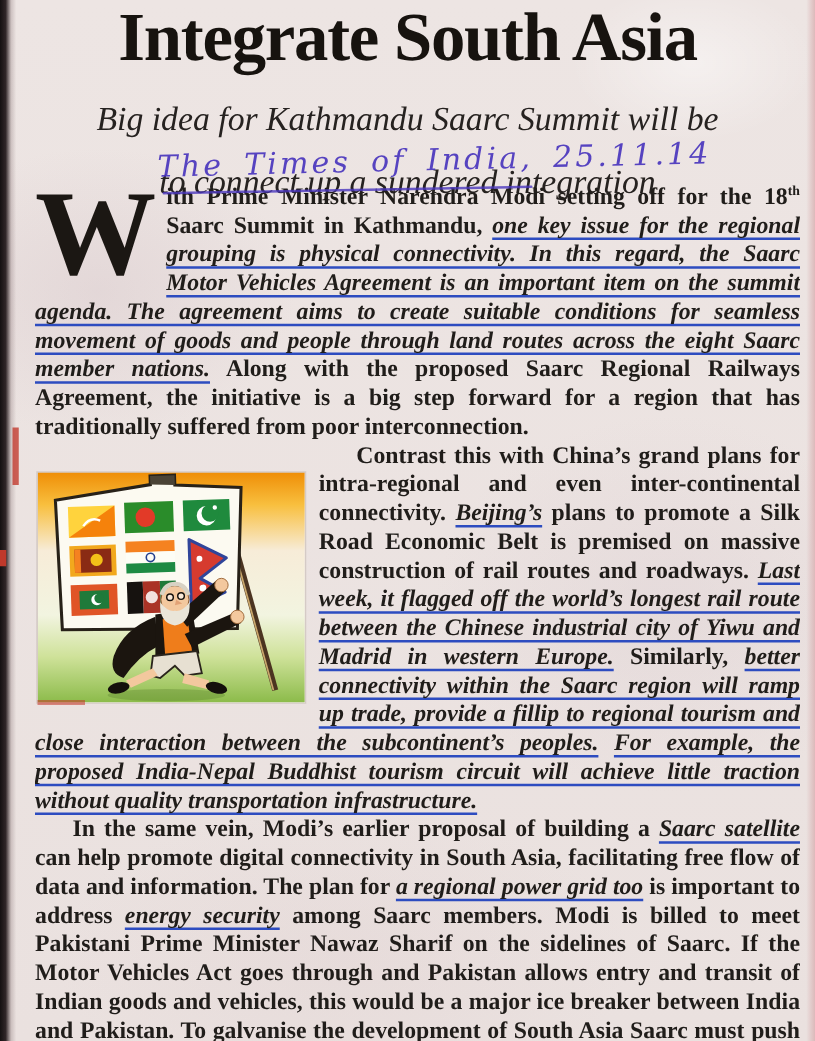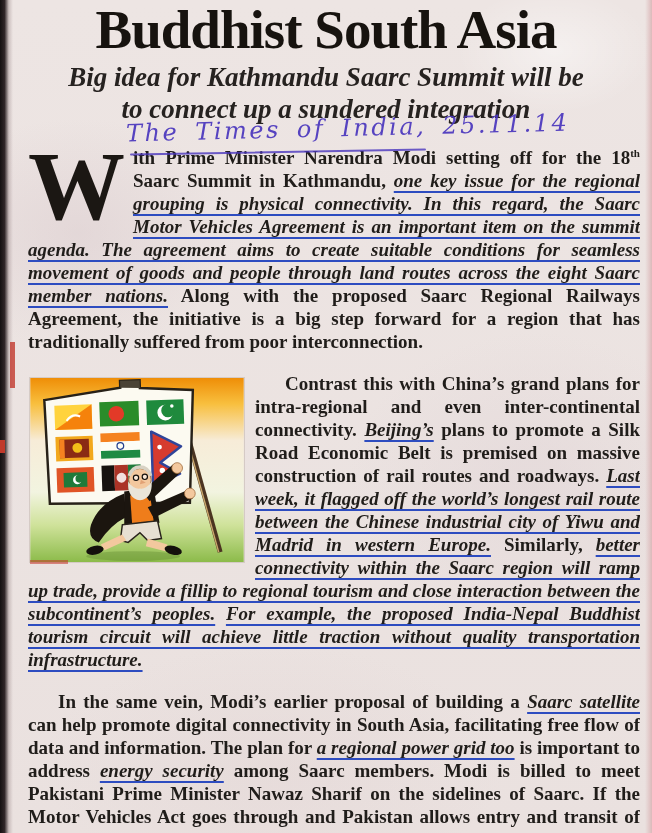--- a/index.html
+++ b/index.html
@@ -27,40 +27,40 @@
   .edge-right{position:absolute;right:0;top:0;width:7px;height:833px;
     background:linear-gradient(to left,#dcb9ba 0%,rgba(220,185,186,.45) 55%,transparent 100%);z-index:5;}
   .red-mark{position:absolute;z-index:6;}
   .red-mark.m1{left:10px;top:342px;width:5px;height:46px;background:#c23a2e;opacity:.8;}
   .red-mark.m2{left:0;top:440px;width:5px;height:13px;background:#c0392b;}
   .red-mark.m3{left:30px;top:560px;width:38px;height:4px;background:rgba(198,52,40,.55);}
 
   
   .masthead{position:relative;padding-top:0;z-index:2;}
   .headline{margin:0;text-align:center;font-weight:600;font-size:55px;line-height:60px;color:#17130f;letter-spacing:-1px;}
-  .subtitle{margin:2px 0 0;text-align:center;font-style:italic;font-weight:700;font-size:27px;line-height:30px;color:#262220;}
+  .subtitle{margin:20px 0 0;text-align:center;font-style:italic;font-weight:400;font-size:27px;line-height:30px;color:#262220;}
 
   
   .handwritten{
     position:absolute;left:126px;top:114px;white-space:nowrap;z-index:4;
     font-family:"DejaVu Serif", serif;font-style:italic;
     font-size:24px;letter-spacing:2.5px;word-spacing:6px;
     color:var(--ink);transform:rotate(-1.4deg);opacity:.92;
   }
   .hand-underline{position:absolute;left:130px;top:151px;width:296px;height:2px;
     background:var(--ink);transform:rotate(-1deg);opacity:.8;z-index:4;border-radius:2px;}
 
   
   .article{
     position:absolute;left:28px;right:12px;top:146px;bottom:0;z-index:2;
     font-size:19px;line-height:23px;font-weight:600;color:#201d1a;
     text-align:justify;hyphens:auto;-webkit-hyphens:auto;overflow:hidden;
   }
   .article p{margin:0;}
-  .article p.indent{text-indent:30px;margin-top:19px;}
+  .article p.indent{text-indent:30px;}
   .dropcap{float:left;font-size:97px;line-height:72px;padding:5px 8px 0 0;color:#1b1713;font-weight:600;}
   sup{font-size:.58em;line-height:0;vertical-align:super;}
   .ink-underline{
     text-decoration:underline;
     text-decoration-color:var(--underline);
     text-decoration-thickness:2px;
     text-underline-offset:3.5px;
     text-decoration-skip-ink:none;
     font-style:italic;
   }
@@ -77,21 +77,21 @@
 
 <div class="page">
 
   <div class="edge-left"></div>
   <div class="edge-right"></div>
   <div class="red-mark m1"></div>
   <div class="red-mark m2"></div>
   <div class="red-mark m3"></div>
 
   <div class="masthead">
-    <h1 class="headline">Buddhist South Asia</h1>
+    <h1 class="headline">Integrate South Asia</h1>
     <p class="subtitle">Big idea for Kathmandu Saarc Summit will be</p>
     <p class="subtitle">to connect up a sundered integration</p>
   </div>
 
   <div class="handwritten">The Times of India, 25.11.14</div>
   <div class="hand-underline"></div>
 
   <div class="article">
 
   <p><span class="dropcap">W</span><span>ith Prime Minister Narendra Modi setting off for the 18</span><sup>th</sup><span> Saarc Summit in Kathmandu, </span><span class="ink-underline">one key issue for the regional grouping is physical connectivity. In this regard, the Saarc Motor Vehicles Agreement is an important item on the summit agenda. The agreement aims to create suitable conditions for seamless movement of goods and people through land routes across the eight Saarc member nations.</span><span> Along with the proposed Saarc Regional Railways Agreement, the initiative is a big step forward for a region that has traditionally suffered from poor interconnection.</span></p>

